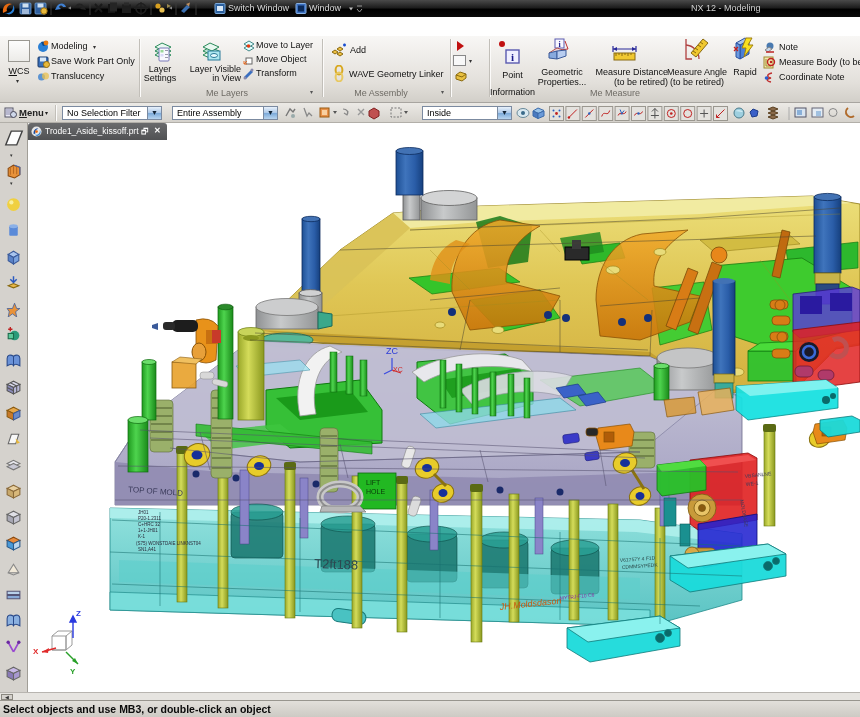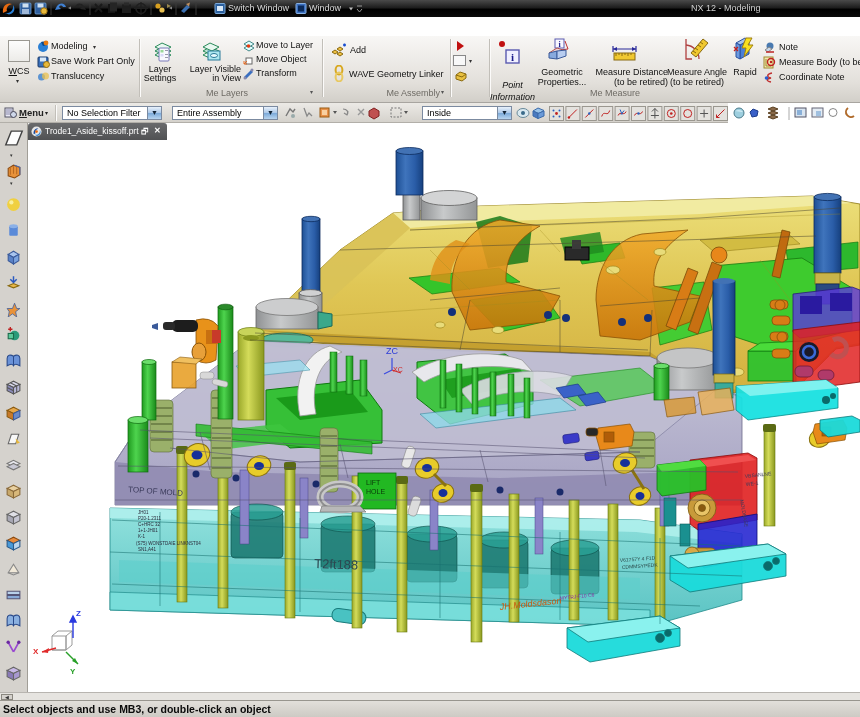--- a/index.html
+++ b/index.html
@@ -131,37 +131,37 @@
       <div class="ab" style="left:329px;top:7px;"><svg width="19" height="16" viewBox="0 0 19 16">
           <path d="M3,9 l3,-2 3,2 -3,2 z M8,11 l3,-2 3,2 -3,2 z M8,6 l3,-2 3,2 -3,2 z" fill="#f0c040" stroke="#8a6a10"></path>
           <path d="M14,2 h3 m-1.5,-1.5 v3" stroke="#1a4fd0" stroke-width="1.6"></path>
         </svg></div>
       <span class="ab t9" style="left:350px;top:9px;">Add</span>
       <div class="ab" style="left:333px;top:29px;"><svg width="12" height="17" viewBox="0 0 12 17">
           <ellipse cx="6" cy="5" rx="3.4" ry="4.4" fill="none" stroke="#d8a820" stroke-width="2"></ellipse>
           <ellipse cx="6" cy="12" rx="3.4" ry="4.4" fill="none" stroke="#e8c860" stroke-width="2"></ellipse>
         </svg></div>
       <span class="ab t9" style="left:349px;top:33px;white-space:nowrap;">WAVE Geometry Linker</span>
-      <div class="ab grp" style="left:322px;top:52px;width:118px;text-align:right;">Me Assembly</div>
+      <div class="ab grp" style="left:322px;top:52px;width:118px;text-align:center;">Me Assembly</div>
       <div class="ab" style="left:441px;top:52px;font-size:6px;color:#555;">▾</div>
       <div class="ab sep" style="left:450px;top:3px;height:58px;"></div>
       <div class="ab" style="left:457px;top:5px;width:0;height:0;border:5px solid transparent;border-left:7px solid #c01010;"></div>
       <div class="ab" style="left:453px;top:19px;width:13px;height:11px;background:#f8f8f8;border:1px solid #888;"></div>
       <div class="ab" style="left:469px;top:21px;font-size:6px;color:#333;">▾</div>
       <svg class="ab" style="left:455px;top:35px;" width="12" height="11" viewBox="0 0 12 11">
         <path d="M1,4 l4,-3 6,2 0,4 -4,3 -6,-2 z" fill="#e8c040" stroke="#8a6a10"></path>
         <path d="M1,4 l6,2 4,-3" fill="none" stroke="#8a6a10"></path>
       </svg>
       <div class="ab sep" style="left:489px;top:3px;height:58px;"></div>
       <div class="ab" style="left:499px;top:5px;width:6px;height:6px;border-radius:3px;background:#c01010;"></div>
       <svg class="ab" style="left:505px;top:13px;" width="15" height="15" viewBox="0 0 15 15">
         <rect x="1" y="1" width="13" height="13" fill="#f0f0ff" stroke="#5a5ab0" stroke-width="1.4"></rect>
         <text x="7.5" y="11.5" font-size="11" font-weight="bold" font-family="Liberation Serif" fill="#1a1a8a" text-anchor="middle">i</text>
       </svg>
-      <div class="ab t9" style="left:485px;top:43px;width:55px;text-align:center;line-height:12px;font-style:italic;">Point<br>Information</div>
+      <div class="ab t9" style="left:485px;top:31px;width:55px;text-align:center;line-height:17px;">Point<br>Information</div>
       <div class="ab" style="left:547px;top:1px;"><svg width="22" height="26" viewBox="0 0 22 26">
           <rect x="8" y="2" width="9" height="9" fill="#f8f8ff" stroke="#5a5ab0"></rect>
           <text x="12.5" y="10" font-size="8" font-weight="bold" font-family="Liberation Serif" fill="#1a1a8a" text-anchor="middle">i</text>
           <path d="M18,4 l3,8 -8,1" fill="none" stroke="#c03030"></path>
           <path d="M2,16 l8,-5 9,3 -8,5 z" fill="#f0d8d8" stroke="#b05050"></path>
           <path d="M2,16 l8,-2 v8 l-8,-1 z" fill="#88aade" stroke="#3a5a9a"></path>
           <path d="M10,14 l9,-1 v6 l-9,3 z" fill="#b8cdf0" stroke="#3a5a9a"></path>
         </svg></div>
       <div class="ab t9" style="left:536px;top:31px;width:52px;text-align:center;line-height:10px;">Geometric<br>Properties...</div>
       <div class="ab" style="left:611px;top:8px;"><svg width="27" height="18" viewBox="0 0 27 18">
@@ -199,21 +199,21 @@
         <circle cx="8" cy="6" r="3.5" fill="none" stroke="#c02020" stroke-width="1.4"></circle>
         <circle cx="8" cy="6" r="1.2" fill="#c02020"></circle>
       </svg>
       <span class="ab t9" style="left:779px;top:21px;white-space:nowrap;">Measure Body (to be</span>
       <svg class="ab" style="left:763px;top:35px" width="13" height="13" viewBox="0 0 13 13">
         <path d="M9,2 C4,3 3,6 8,7 C3,8 3,10 8,11" fill="none" stroke="#c03030" stroke-width="1.4"></path>
         <circle cx="3.5" cy="7" r="1.8" fill="#2a5fd0"></circle>
       </svg>
       <span class="ab t9" style="left:779px;top:36px;white-space:nowrap;">Coordinate Note</span>
     </div>
-<div class="ab" style="left:0;top:103px;width:728px;height:20px;
+<div class="ab" style="left:0;top:103px;width:860px;height:20px;
 background:linear-gradient(#eceae6,#d5d2cc);border-bottom:1px solid #b2afa9;">
 <svg class="ab" style="left:4px;top:3px;" width="13" height="13" viewBox="0 0 13 13">
  <rect x="1" y="2" width="8" height="9" fill="#e8e8f4" stroke="#556"></rect>
  <path d="M2,4 h6 M2,6 h6 M2,8 h4" stroke="#88a"></path>
  <circle cx="9.5" cy="8.5" r="3" fill="#cfd8ea" stroke="#445"></circle>
 </svg>
 <span class="ab" style="left:19px;top:4px;font-size:9.5px;font-weight:bold;color:#222;"><span style="text-decoration:underline">M</span>enu</span>
 <span class="ab" style="left:45px;top:6px;font-size:6px;color:#222;">▾</span>
 <div class="ab sep" style="left:55px;top:2px;height:16px;"></div>
 <div class="ab combo" style="left:62px;top:3px;width:100px;">

